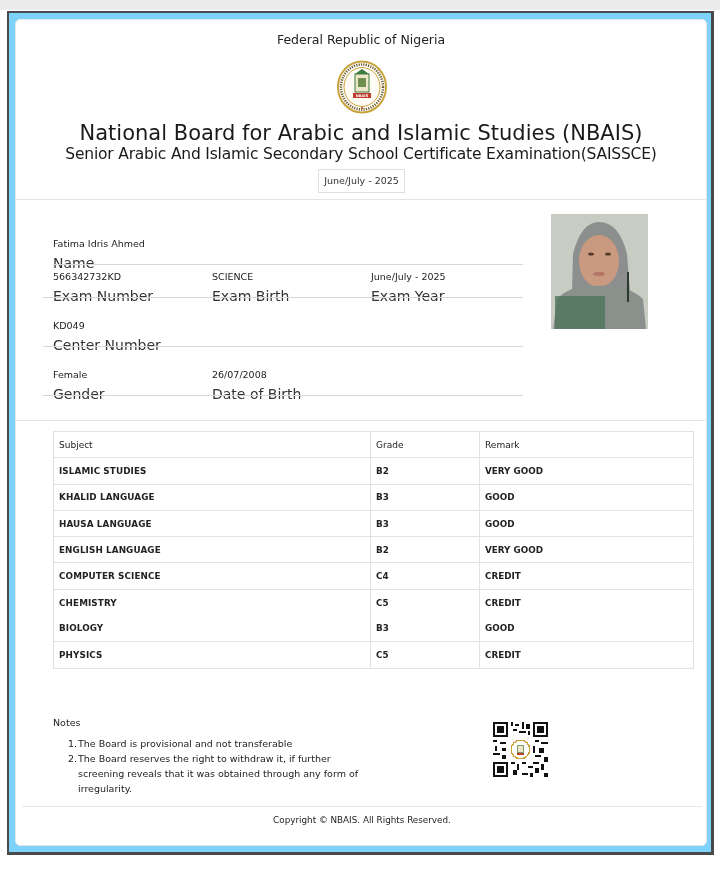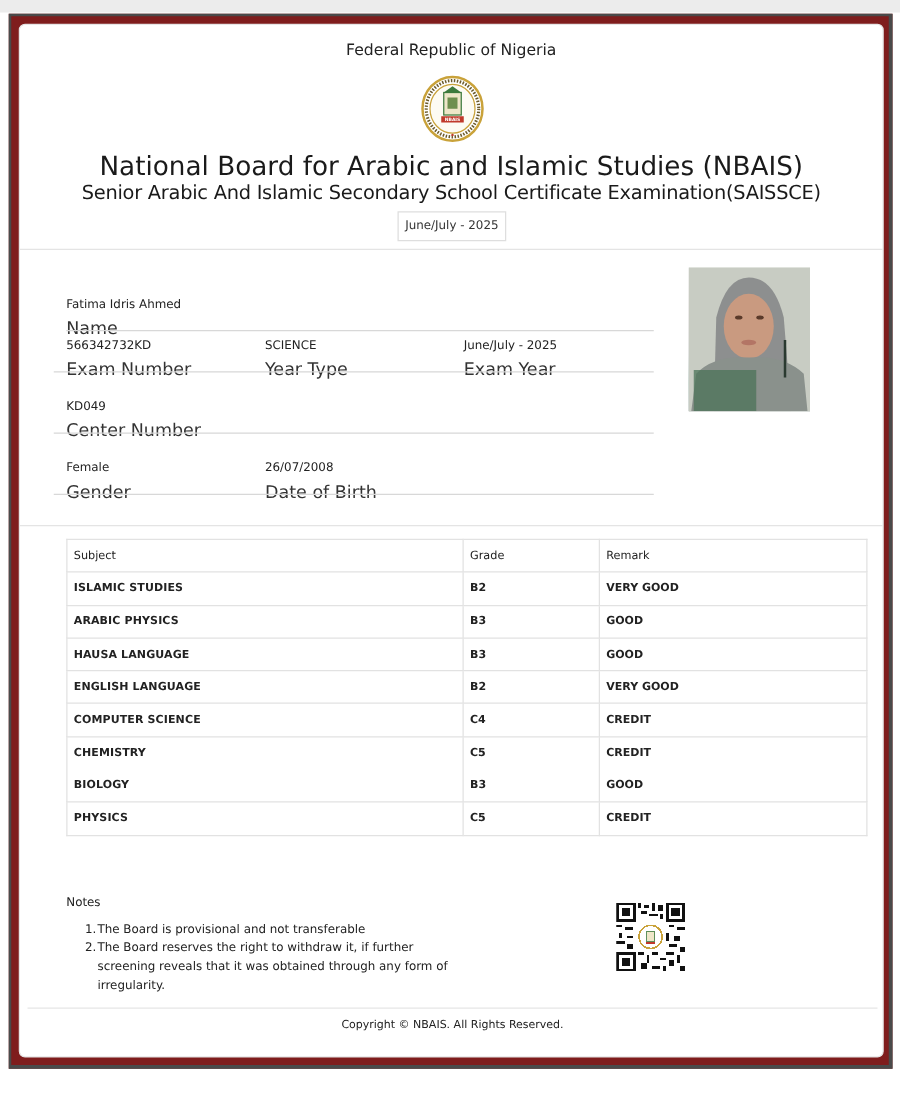--- a/index.html
+++ b/index.html
@@ -2,21 +2,21 @@
 <html><head>
   <meta charset="utf-8">
   <style>
     * { box-sizing: border-box; margin: 0; padding: 0; }
     html, body { width: 720px; height: 890px; background: #ffffff; overflow: hidden; }
     body { font-family: "DejaVu Sans", sans-serif; color: #222; position: relative; }
     .top-strip { position: absolute; left: 0; top: 0; width: 720px; height: 10px; background: #ececec; }
     .outer-frame {
       position: absolute; left: 7px; top: 11px; width: 707px; height: 844px;
       border: 2px solid #4a4a4a; border-right-width: 3px; border-bottom-width: 3px;
-      background: #7f1d1d;
+      background: #7dd3fc;
       padding-left: 18px;
     }
     .card {
       position: absolute; left: 6px; top: 6px; width: 692px; height: 827px;
       border: 1px solid #e6e6e6; border-radius: 5px; background: #fff;
     }
     .header { position: absolute; left: 0; top: 0; width: 100%; height: 180px; border-bottom: 1px solid #e4e4e4; text-align: center; }
     .federal { position: absolute; top: 12px; width: 100%; font-size: 12.5px; color: #222; }
     .logo { position: absolute; left: 320px; top: 40px; width: 52px; height: 54px; }
     .board-name { position: absolute; top: 101px; width: 100%; font-size: 21px; color: #1a1a1a; }
@@ -95,21 +95,21 @@
         <div class="line" style="width:470px;left:10px;"></div>
       </div>
 
       <div class="info-row" style="top:49px;width:480px;">
         <div class="cell" style="left:10px;">
           <div class="v">566342732KD</div>
           <div class="l">Exam Number</div>
         </div>
         <div class="cell" style="left:169px;">
           <div class="v">SCIENCE</div>
-          <div class="l">Year Type</div>
+          <div class="l">Exam Birth</div>
         </div>
         <div class="cell" style="left:328px;">
           <div class="v">June/July - 2025</div>
           <div class="l">Exam Year</div>
         </div>
         <div class="line" style="width:480px;"></div>
       </div>
 
       <div class="info-row" style="top:98px;width:480px;">
         <div class="cell" style="left:10px;">
@@ -154,21 +154,21 @@
           <th>Remark</th>
         </tr>
       </thead>
       <tbody>
         <tr>
           <td class="subj">ISLAMIC STUDIES</td>
           <td>B2</td>
           <td>VERY GOOD</td>
         </tr>
         <tr>
-          <td class="subj">ARABIC PHYSICS</td>
+          <td class="subj">KHALID LANGUAGE</td>
           <td>B3</td>
           <td>GOOD</td>
         </tr>
         <tr>
           <td class="subj">HAUSA LANGUAGE</td>
           <td>B3</td>
           <td>GOOD</td>
         </tr>
         <tr>
           <td class="subj">ENGLISH LANGUAGE</td>

